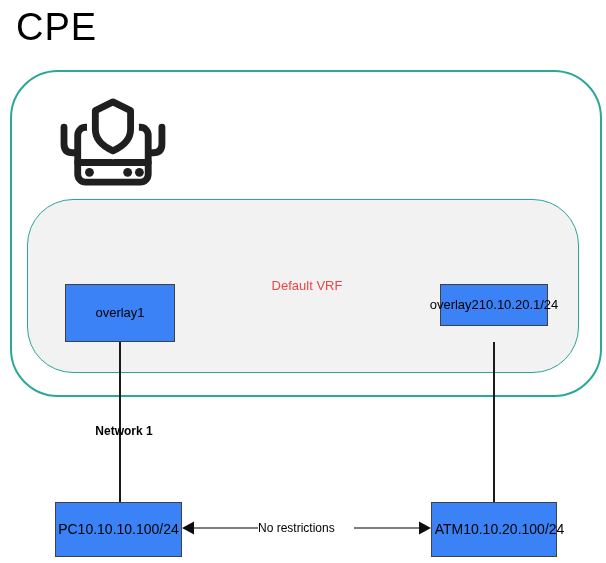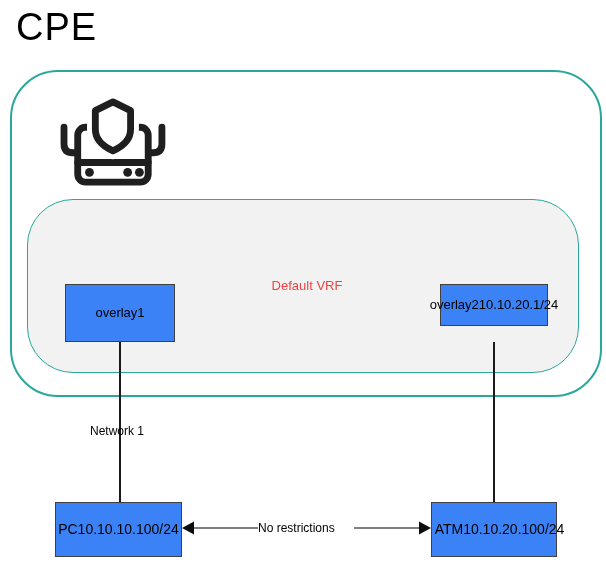--- a/index.html
+++ b/index.html
@@ -34,21 +34,21 @@
   .node-atm { left: 431px; top: 502px; width: 126px; height: 55px; font-size: 14px; padding-left: 11px; }
   .vline {
     position: absolute; width: 1.5px; background: #1a1a1a; top: 342px; height: 160px;
   }
   .vline-1 { left: 119px; }
   .vline-2 { left: 493px; }
   .link-label {
     position: absolute; top: 424px; width: 110px; text-align: center;
     font-size: 12px; color: #000;
   }
-  .link-label-1 { left: 62px; }
+  .link-label-1 { left: 69px; font-weight: bold; }
   .link-label-2 { left: 442px; }
   .arrow-svg { position: absolute; left: 182px; top: 518px; }
   .arrow-label {
     position: absolute; left: 258px; top: 520px; width: 96px; text-align: left;
     font-size: 12px; background: #ffffff; color: #000; z-index: 3; padding: 1px 0;
   }
   .fw-icon { position: absolute; left: 52px; top: 94px; }
 </style>
 </head>
 <body>

